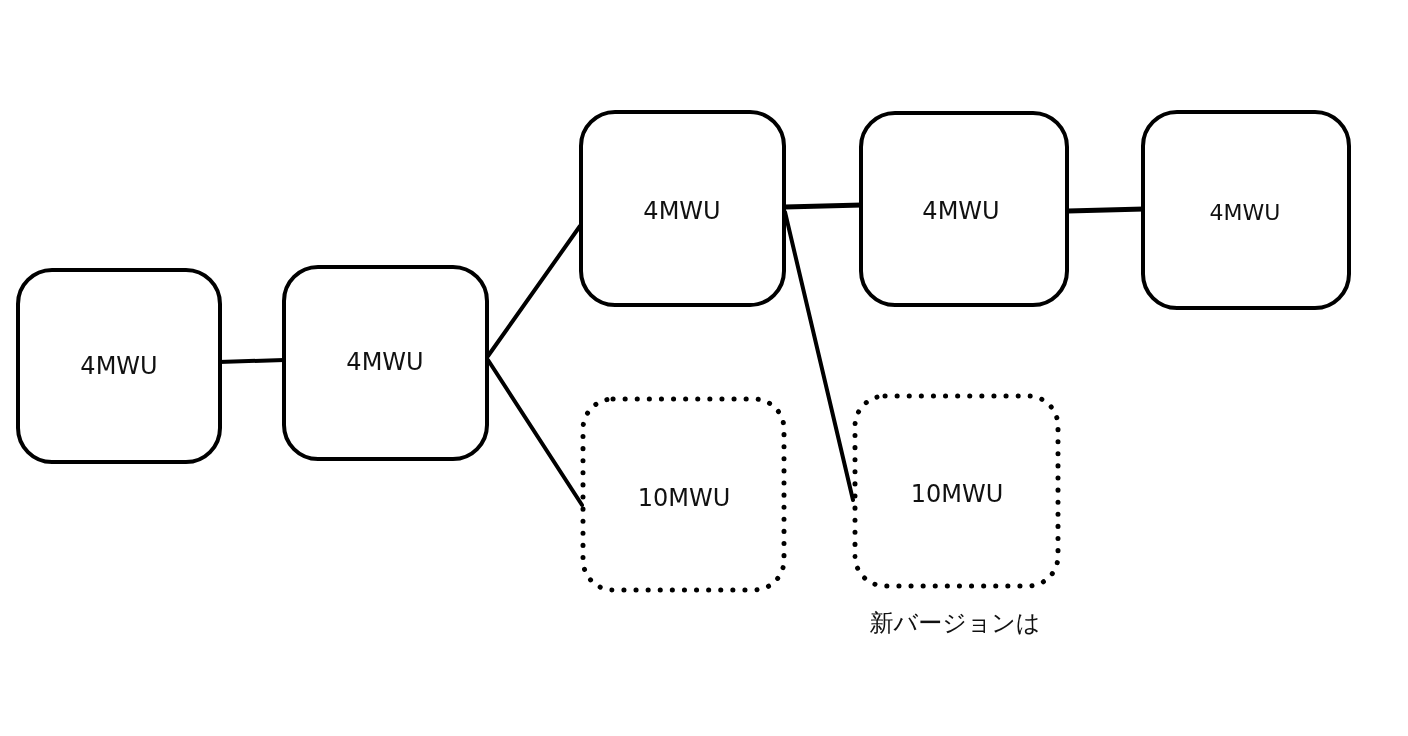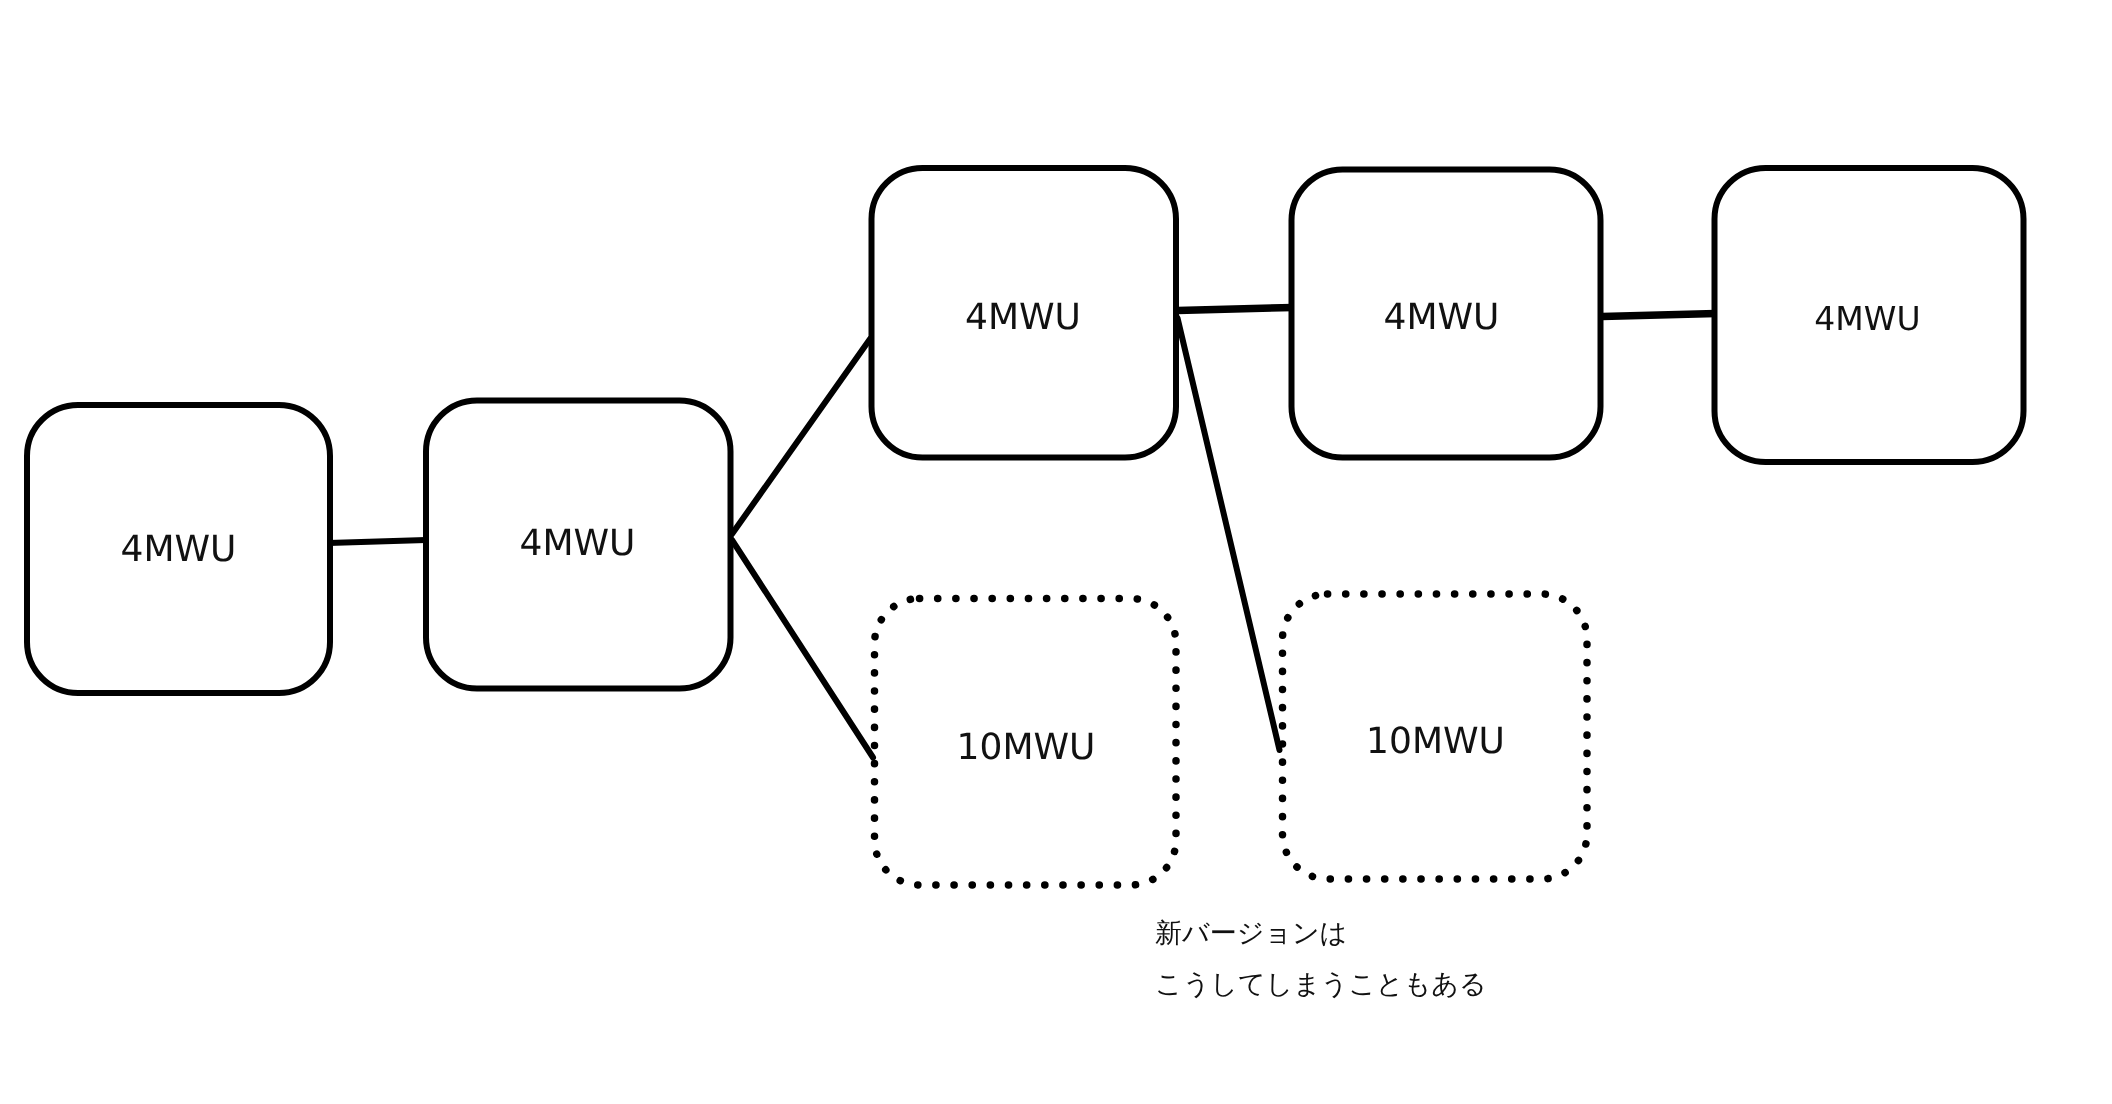--- a/index.html
+++ b/index.html
@@ -1,21 +1,21 @@
 <!DOCTYPE html>
 <html><head>
 <meta charset="utf-8">
 <style>
   html, body { margin:0; padding:0; background:#ffffff; }
   body { width:1408px; height:736px; position:relative; overflow:hidden;
          font-family:"DejaVu Sans", "Liberation Sans", sans-serif; }
   svg { position:absolute; left:0; top:0; }
   .node-label { font-family:"DejaVu Sans", "Liberation Sans", sans-serif; font-size:24px; fill:#111; }
-  .caption { position:absolute; left:770px; top:606px; width:370px; text-align:left;
-             font-family:"DejaVu Sans", "Liberation Sans", sans-serif; font-size:18px; line-height:34px; color:#111; }
+  .caption { position:absolute; left:770px; top:606px; width:370px; text-align:center;
+             font-family:"DejaVu Sans", "Liberation Sans", sans-serif; font-size:24px; line-height:34px; color:#111; }
 </style>
 </head>
 <body>
 
 <svg width="1408" height="736" viewBox="0 0 1408 736">
 
   <line x1="219" y1="362" x2="284" y2="360" stroke="#000" stroke-width="4" stroke-linecap="round"></line>
   <line x1="488" y1="356" x2="580" y2="226" stroke="#000" stroke-width="4" stroke-linecap="round"></line>
   <line x1="488" y1="360" x2="582" y2="505" stroke="#000" stroke-width="4" stroke-linecap="round"></line>
   <line x1="785" y1="207" x2="862" y2="205" stroke="#000" stroke-width="5" stroke-linecap="round"></line>
@@ -48,14 +48,13 @@
     <text class="node-label" x="684" y="506" text-anchor="middle">10MWU</text>
   </g>
   <g>
     <rect x="855" y="396" width="203" height="190" rx="30" ry="30" fill="none" stroke="#000" stroke-width="5" stroke-dasharray="0.1 12" stroke-linecap="round"></rect>
     <text class="node-label" x="957" y="502" text-anchor="middle">10MWU</text>
   </g>
 </svg>
 
 <div class="caption">
   <div>新バージョンは</div>
-  <div>こうしてしまうこともある</div>
 </div>
 
 </body></html>

